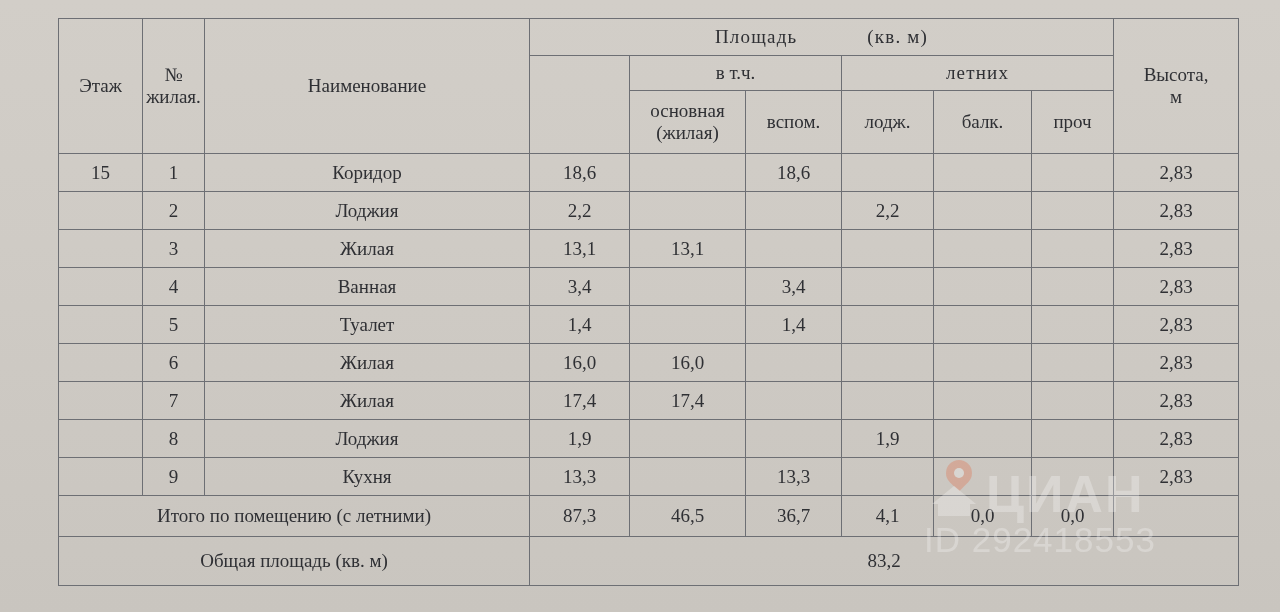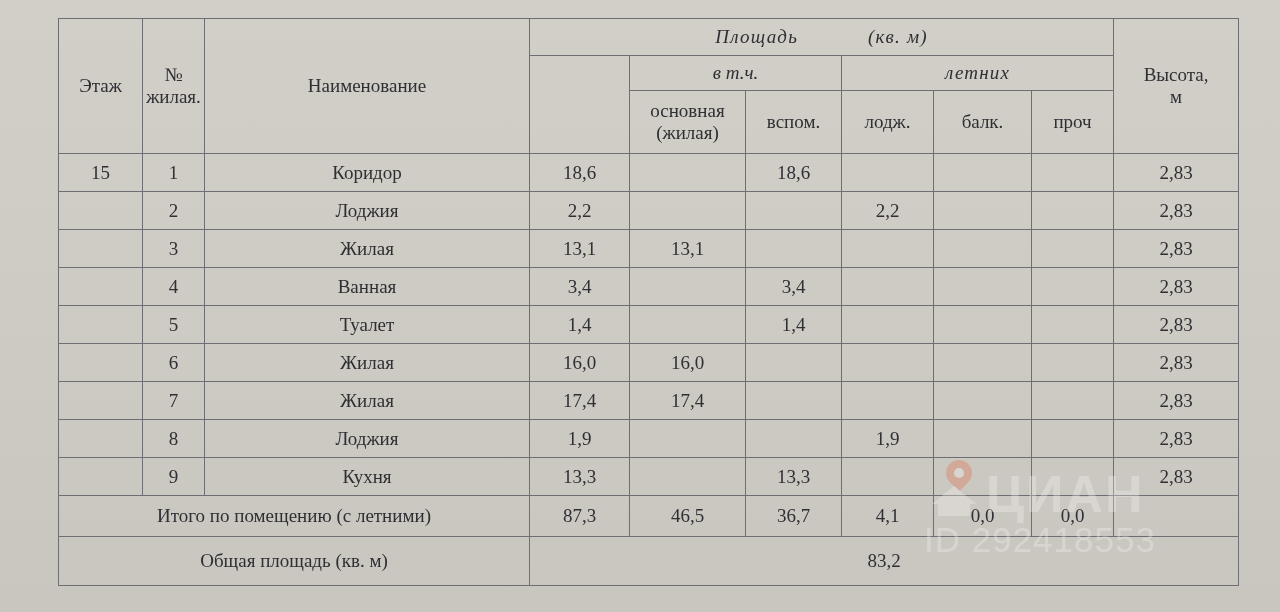--- a/index.html
+++ b/index.html
@@ -39,21 +39,21 @@
     border: 1px solid #6d6f74;
     font-weight: normal;
     font-size: 19px;
     text-align: center;
     vertical-align: middle;
     padding: 0;
     line-height: 1.15;
     color: #2f3034;
   }
   .h-outer { height: 36px; }
-  .hdr { font-size: 19px; font-style: italic; }
+  .hdr { font-size: 19px; }
   .hdr-sp { letter-spacing: 1.2px; }
   .name-cell {
     text-align: left;
     padding-left: 10px;
     font-size: 20px;
   }
   .row-cell { height: 38px; }
   .num-cell { font-size: 20px; }
   .floor-cell { font-size: 20px; margin-top: 42px; }
   .total-label {

